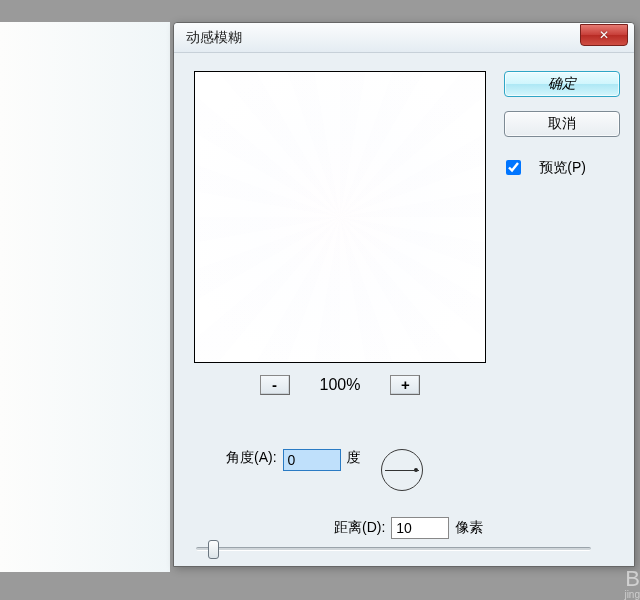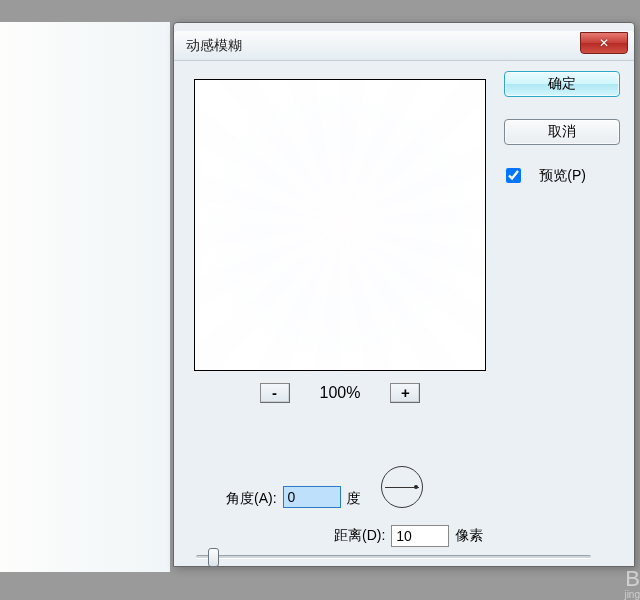--- a/index.html
+++ b/index.html
@@ -34,21 +34,20 @@
   }
   .titlebar {
     height: 30px;
     background: linear-gradient(#fbfcfd, #e4ecf2);
     border-bottom: 1px solid #c7d0d8;
     border-radius: 4px 4px 0 0;
     display: flex;
     align-items: center;
     padding-left: 12px;
     position: relative;
-    margin-top: 8px;
   }
   .titlebar-title {
     font-size: 14px;
     color: #222;
   }
   .close-btn {
     position: absolute;
     right: 6px;
     top: 1px;
     width: 48px;
@@ -112,24 +111,25 @@
     right: 14px;
     width: 116px;
     height: 26px;
     border-radius: 4px;
     font-size: 14px;
     display: flex;
     align-items: center;
     justify-content: center;
   }
   .ok-btn {
-    top: 10px;
+    top: 18px;
     background: linear-gradient(#eafcff,#d1f6fd 48%,#aee8f5 52%,#d6f6fc);
     border: 1px solid #2fa6c6;
     box-shadow: inset 0 0 0 1px rgba(255,255,255,.7);
+    font-style: italic;
   }
   .cancel-btn {
     top: 58px;
     background: linear-gradient(#fafbfc,#e8edf1);
     border: 1px solid #7d8a94;
     box-shadow: inset 0 0 0 1px rgba(255,255,255,.7);
   }
   .preview-check {
     position: absolute;
     right: 48px;
@@ -138,23 +138,23 @@
     align-items: center;
     gap: 15px;
   }
   .preview-check input {
     width: 15px;
     height: 15px;
   }
   .angle-row {
     position: absolute;
     left: 52px;
-    top: 405px;
-    display: flex;
-    align-items: flex-end;
+    top: 396px;
+    display: flex;
+    align-items: flex-start;
     gap: 6px;
   }
   .angle-input {
     width: 58px;
     height: 22px;
     border: 1px solid #2a7bc4;
     background: #bfe0fb;
     color: #000;
     font-size: 14px;
     padding: 0 4px;

